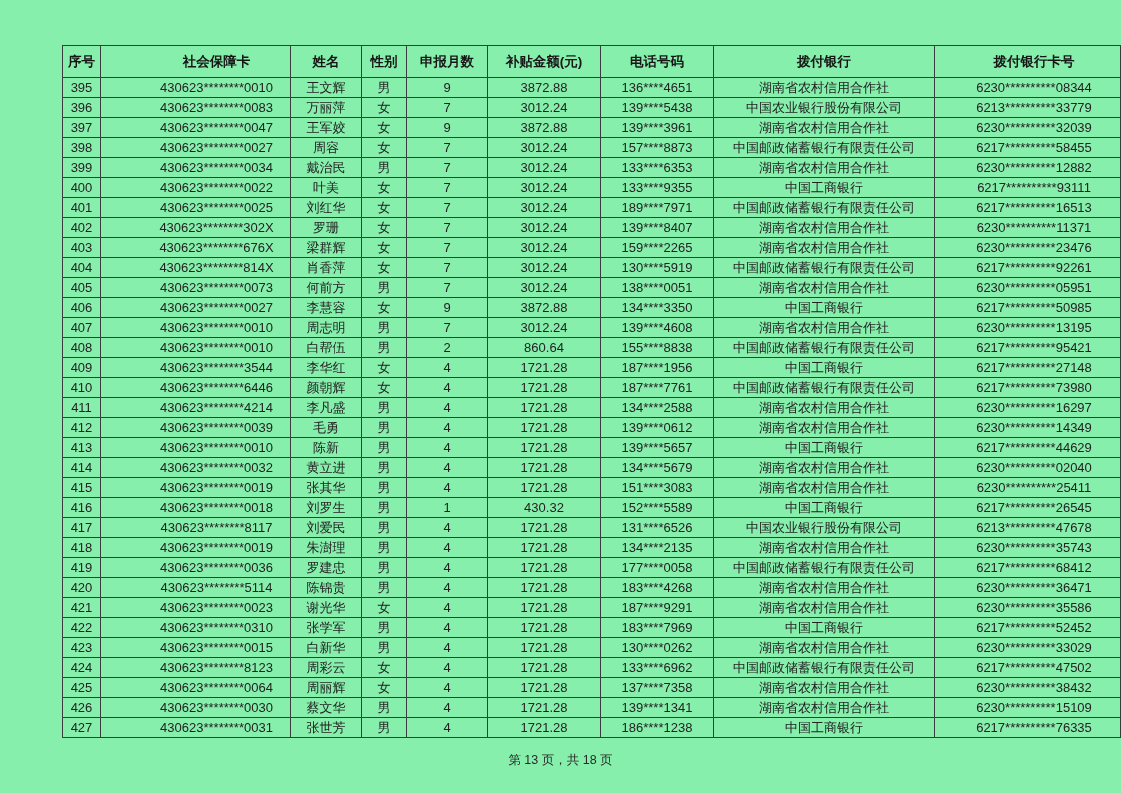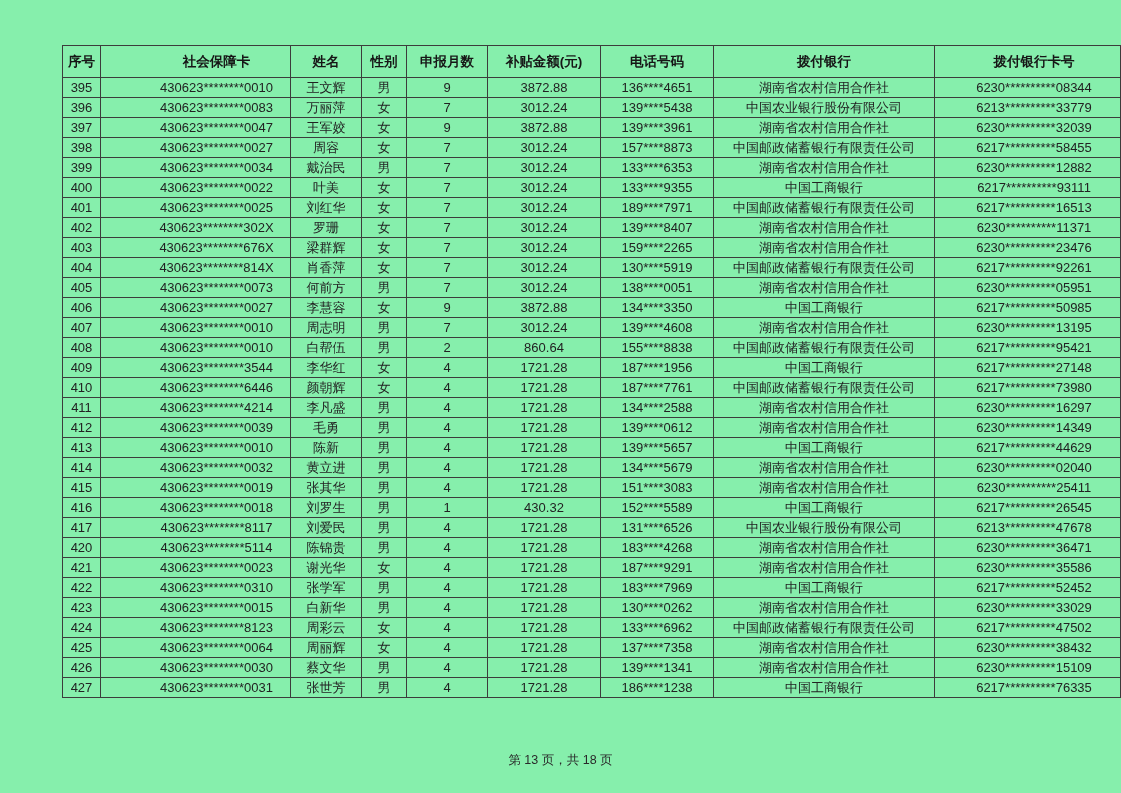--- a/index.html
+++ b/index.html
@@ -329,20 +329,42 @@
           <td>430623********8117</td>
           <td>刘爱民</td>
           <td>男</td>
           <td>4</td>
           <td>1721.28</td>
           <td>131****6526</td>
           <td>中国农业银行股份有限公司</td>
           <td>6213**********47678</td>
         </tr>
         <tr>
+          <td>418</td>
+          <td>430623********0019</td>
+          <td>朱澍理</td>
+          <td>男</td>
+          <td>4</td>
+          <td>1721.28</td>
+          <td>134****2135</td>
+          <td>湖南省农村信用合作社</td>
+          <td>6230**********35743</td>
+        </tr>
+        <tr>
+          <td>419</td>
+          <td>430623********0036</td>
+          <td>罗建忠</td>
+          <td>男</td>
+          <td>4</td>
+          <td>1721.28</td>
+          <td>177****0058</td>
+          <td>中国邮政储蓄银行有限责任公司</td>
+          <td>6217**********68412</td>
+        </tr>
+        <tr>
           <td>420</td>
           <td>430623********5114</td>
           <td>陈锦贵</td>
           <td>男</td>
           <td>4</td>
           <td>1721.28</td>
           <td>183****4268</td>
           <td>湖南省农村信用合作社</td>
           <td>6230**********36471</td>
         </tr>

